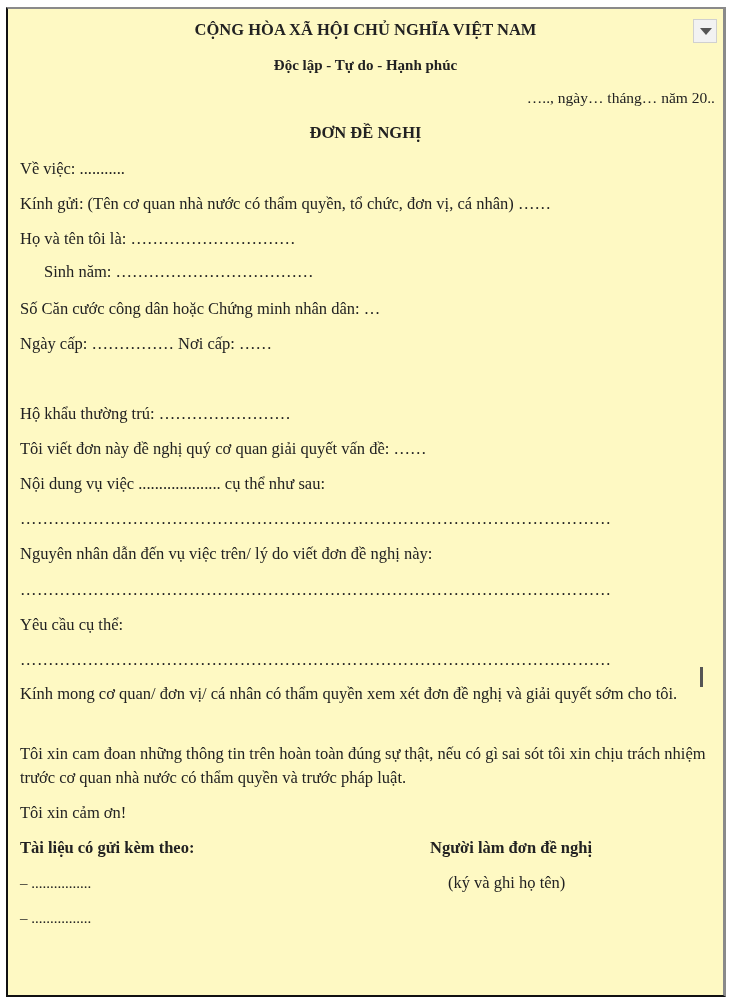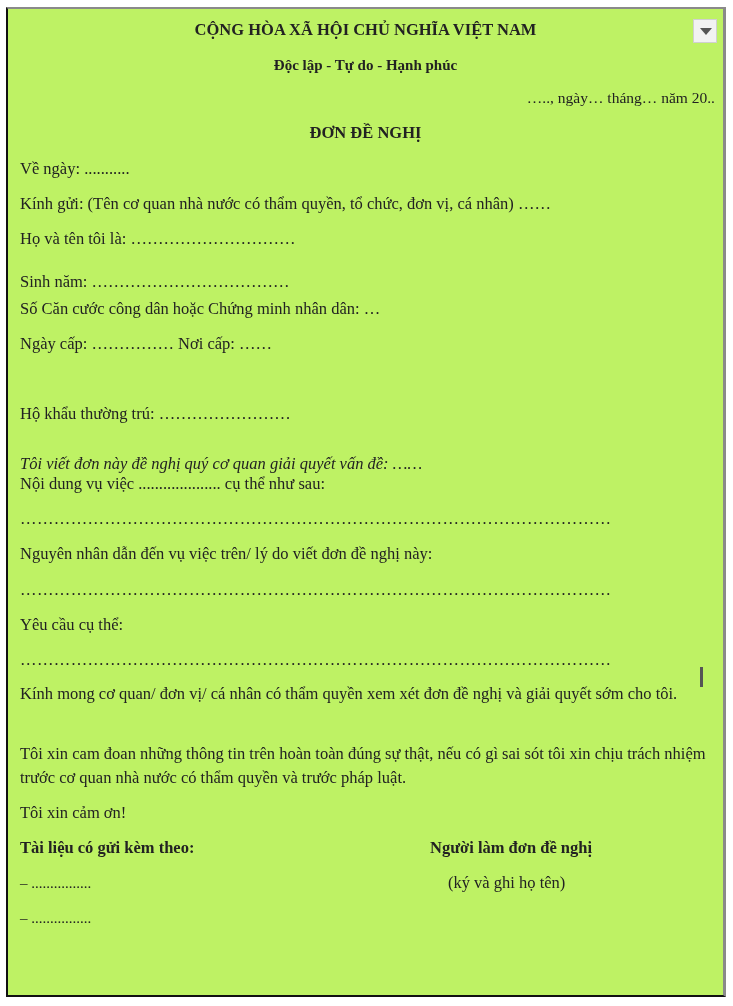--- a/index.html
+++ b/index.html
@@ -19,21 +19,21 @@
       position: absolute;
       left: 6px;
       top: 7px;
       width: 720px;
       height: 990px;
       border-top: 2px solid #8a8a8a;
       border-left: 2px solid #111111;
       border-bottom: 2px solid #111111;
       border-right: 3px solid #8a8a8a;
       box-sizing: border-box;
-      background: #bef264;
+      background: #fef9c3;
     }
     .line {
       position: absolute;
       left: 12px;
       font-size: 16.5px;
       line-height: 22px;
       white-space: nowrap;
     }
     .center {
       left: 0;
@@ -95,28 +95,28 @@
   <div class="dropdown-btn">
     <span class="tri"></span>
   </div>
 
   <div class="line center bold" style="top:45px; font-size:15px;">Độc lập - Tự do - Hạnh phúc</div>
 
   <div class="line right" style="top:78px; font-size:15.5px;">….., ngày… tháng… năm 20..</div>
 
   <div class="line center bold" style="top:113px;">ĐƠN ĐỀ NGHỊ</div>
 
-  <div class="line" style="top:149px;">Về ngày: ...........</div>
+  <div class="line" style="top:149px;">Về việc: ...........</div>
   <div class="line" style="top:184px;">Kính gửi: (Tên cơ quan nhà nước có thẩm quyền, tổ chức, đơn vị, cá nhân) ……</div>
   <div class="line" style="top:219px;">Họ và tên tôi là: …………………………</div>
-  <div class="line" style="top:262px;">Sinh năm: ………………………………</div>
+  <div class="line" style="top:252px;margin-left:24px;">Sinh năm: ………………………………</div>
   <div class="line" style="top:289px;">Số Căn cước công dân hoặc Chứng minh nhân dân: …</div>
   <div class="line" style="top:324px;">Ngày cấp: …………… Nơi cấp: ……</div>
   <div class="line" style="top:358px;margin-top:36px;">Hộ khẩu thường trú: ……………………</div>
-  <div class="line" style="top:444px;font-style:italic;">Tôi viết đơn này đề nghị quý cơ quan giải quyết vấn đề: ……</div>
+  <div class="line" style="top:429px;">Tôi viết đơn này đề nghị quý cơ quan giải quyết vấn đề: ……</div>
   <div class="line" style="top:464px;">Nội dung vụ việc .................... cụ thể như sau:</div>
   <div class="line" style="top:499px; letter-spacing:0.4px;">……………………………………………………………………………………………</div>
   <div class="line" style="top:534px;">Nguyên nhân dẫn đến vụ việc trên/ lý do viết đơn đề nghị này:</div>
   <div class="line" style="top:570px; letter-spacing:0.4px;">……………………………………………………………………………………………</div>
   <div class="line" style="top:605px;">Yêu cầu cụ thể:</div>
   <div class="line" style="top:640px; letter-spacing:0.4px;">……………………………………………………………………………………………</div>
 
   <div class="text-cursor"></div>
 
   <div class="para" style="top:673px;">Kính mong cơ quan/ đơn vị/ cá nhân có thẩm quyền xem xét đơn đề nghị và giải quyết sớm cho tôi.</div>

